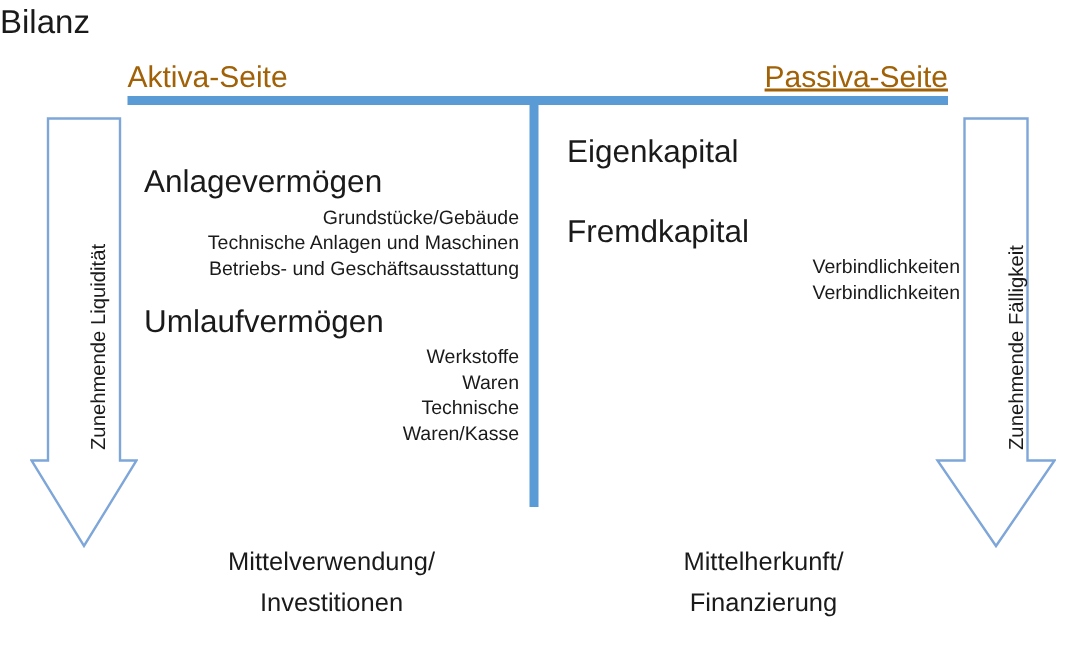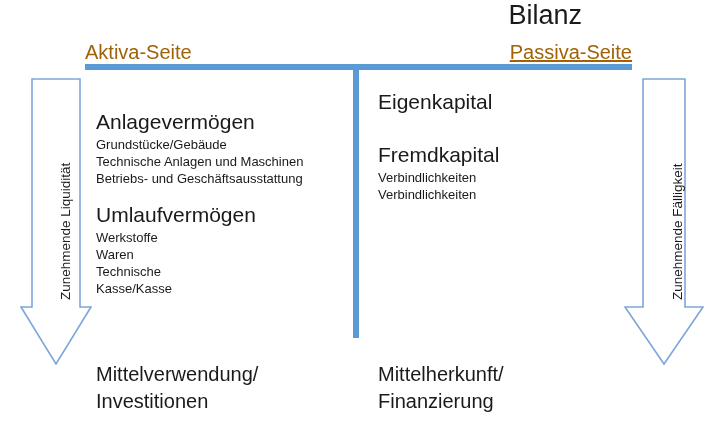--- a/index.html
+++ b/index.html
@@ -19,22 +19,22 @@
     width: 722px;
     height: 431px;
   }
 
   
   .title {
     position: absolute;
     left: 0;
     top: 0;
     width: 582px;
-    text-align: right;
-    font-size: 27px;
+    text-align: left;
+    font-size: 22px;
     line-height: 30px;
     color: #1a1a1a;
   }
 
   
   .col-header {
     position: absolute;
     top: 40px;
     font-size: 20px;
     line-height: 25px;
@@ -80,20 +80,21 @@
   .block-lines {
     margin: 1px 0 0 0;
     padding: 0;
     list-style: none;
   }
   .block-lines li {
     font-size: 13px;
     line-height: 17px;
     color: #1a1a1a;
     white-space: nowrap;
+    text-align: right;
   }
   .gap-sm { height: 14px; }
   .gap-md { height: 26px; }
 
   
   .arrow {
     position: absolute;
     top: 78px;
   }
   .arrow.left  { left: 20px; }
@@ -115,22 +116,22 @@
   .arrow-label.right {
     left: 670px;
     top: 300px;
     transform: rotate(-90deg);
   }
 
   
   .footer-caption {
     position: absolute;
     top: 361px;
-    text-align: left;
-    font-size: 20px;
+    text-align: center;
+    font-size: 17px;
     line-height: 27px;
     color: #1a1a1a;
   }
   .footer-caption.left  { left: 96px;  width: 250px; }
   .footer-caption.right { left: 378px; width: 262px; }
   .footer-caption div { white-space: nowrap; }
 </style>
 </head>
 <body>
 
@@ -150,21 +151,21 @@
       <li>Grundstücke/Gebäude</li>
       <li>Technische Anlagen und Maschinen</li>
       <li>Betriebs- und Geschäftsausstattung</li>
     </ul>
     <div class="gap-sm"></div>
     <div class="block-heading">Umlaufvermögen</div>
     <ul class="block-lines">
       <li>Werkstoffe</li>
       <li>Waren</li>
       <li>Technische</li>
-      <li>Kasse/Kasse</li>
+      <li>Waren/Kasse</li>
     </ul>
   </div>
 
   <div class="col right">
     <div class="block-heading">Eigenkapital</div>
     <div class="gap-md"></div>
     <div class="block-heading">Fremdkapital</div>
     <ul class="block-lines">
       <li>Verbindlichkeiten</li>
       <li>Verbindlichkeiten</li>

